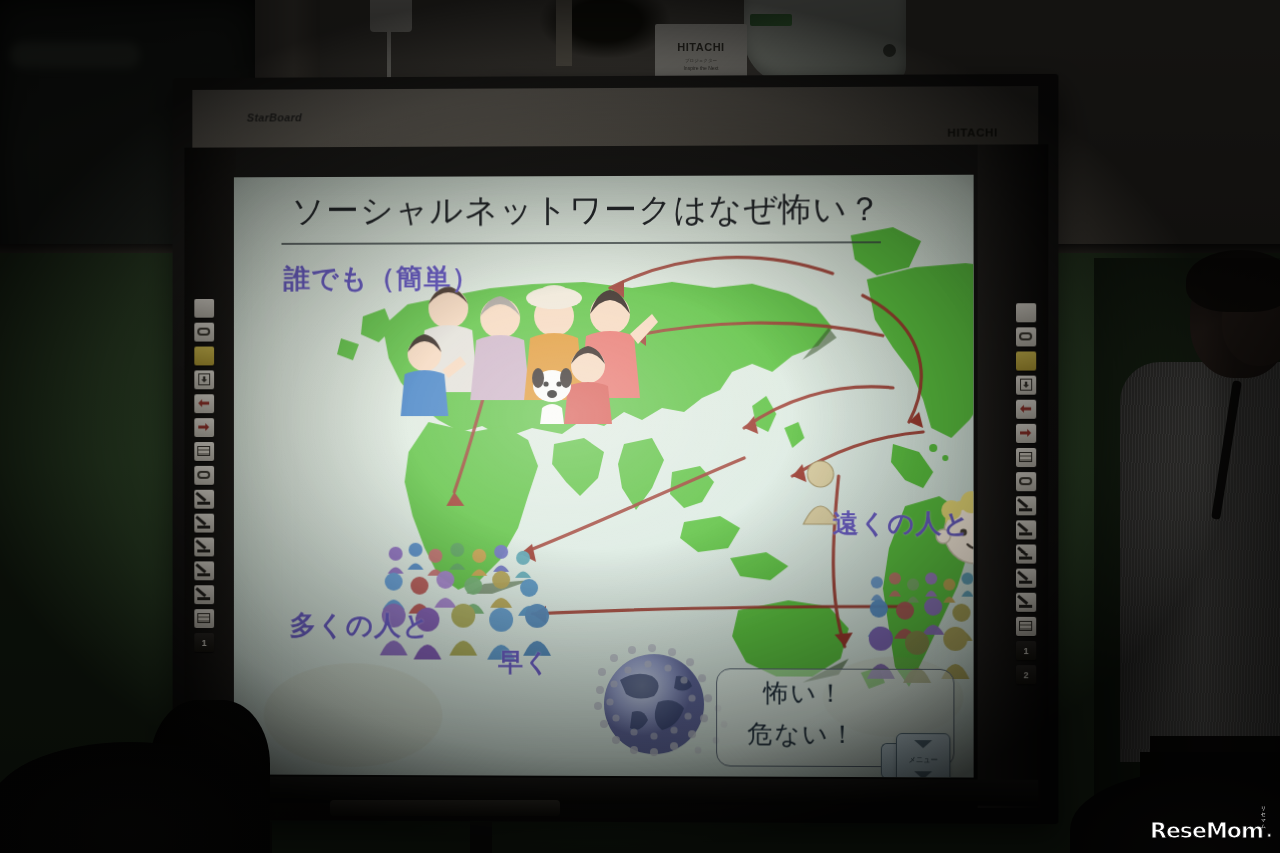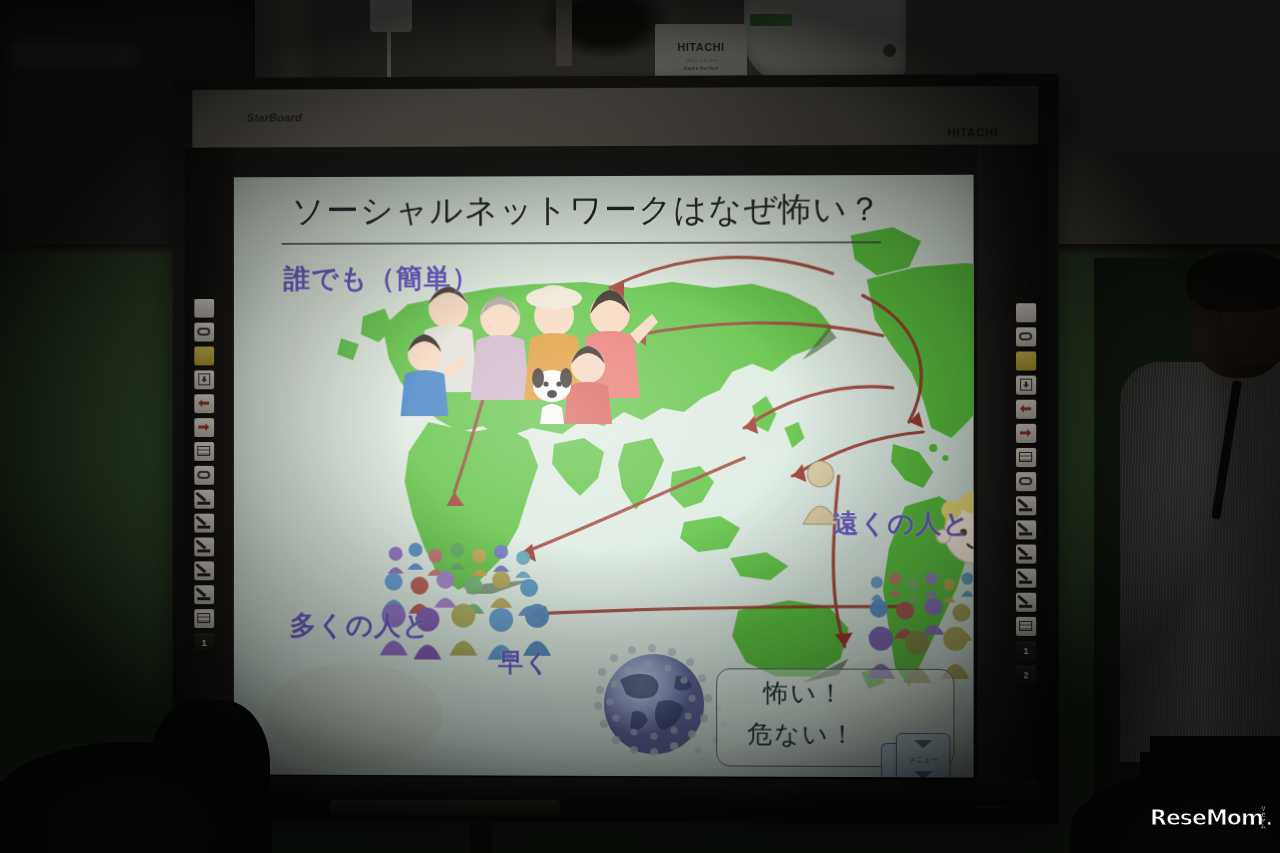--- a/index.html
+++ b/index.html
@@ -172,21 +172,21 @@
 
   .student-left{position:absolute;left:-10px;top:742px;width:280px;height:130px;border-radius:50% 50% 0 0;
     background:radial-gradient(ellipse at 50% 70%,#131210,#060605);}
   .student-right{position:absolute;left:1070px;top:770px;width:260px;height:120px;border-radius:50% 50% 0 0;
     background:radial-gradient(ellipse at 50% 70%,#1a1816,#070706);}
   .student-mid{position:absolute;left:150px;top:700px;width:120px;height:160px;
     background:radial-gradient(ellipse at 50% 80%,#0d0c0a,#050504);border-radius:40% 40% 0 0;}
 
   
   .watermark{position:absolute;right:12px;bottom:10px;width:118px;height:38px;
-    display:flex;align-items:flex-start;}
+    display:flex;align-items:flex-end;}
   .wm-text{font-size:22px;font-weight:800;color:#fff;letter-spacing:-1px;
     -webkit-text-stroke:1px #0a0a0a;text-shadow:1px 1px 2px rgba(0,0,0,.9);
     font-family:"DejaVu Sans","Liberation Sans",sans-serif;}
   .wm-sup{font-size:5px;color:#f0f0f0;margin-left:-2px;margin-bottom:14px;letter-spacing:.4px;}
   .wm-dot{font-size:22px;font-weight:800;color:#fff;-webkit-text-stroke:1px #0a0a0a;}
 </style>
 </head>
 <body>
 
 <div id="scene">

